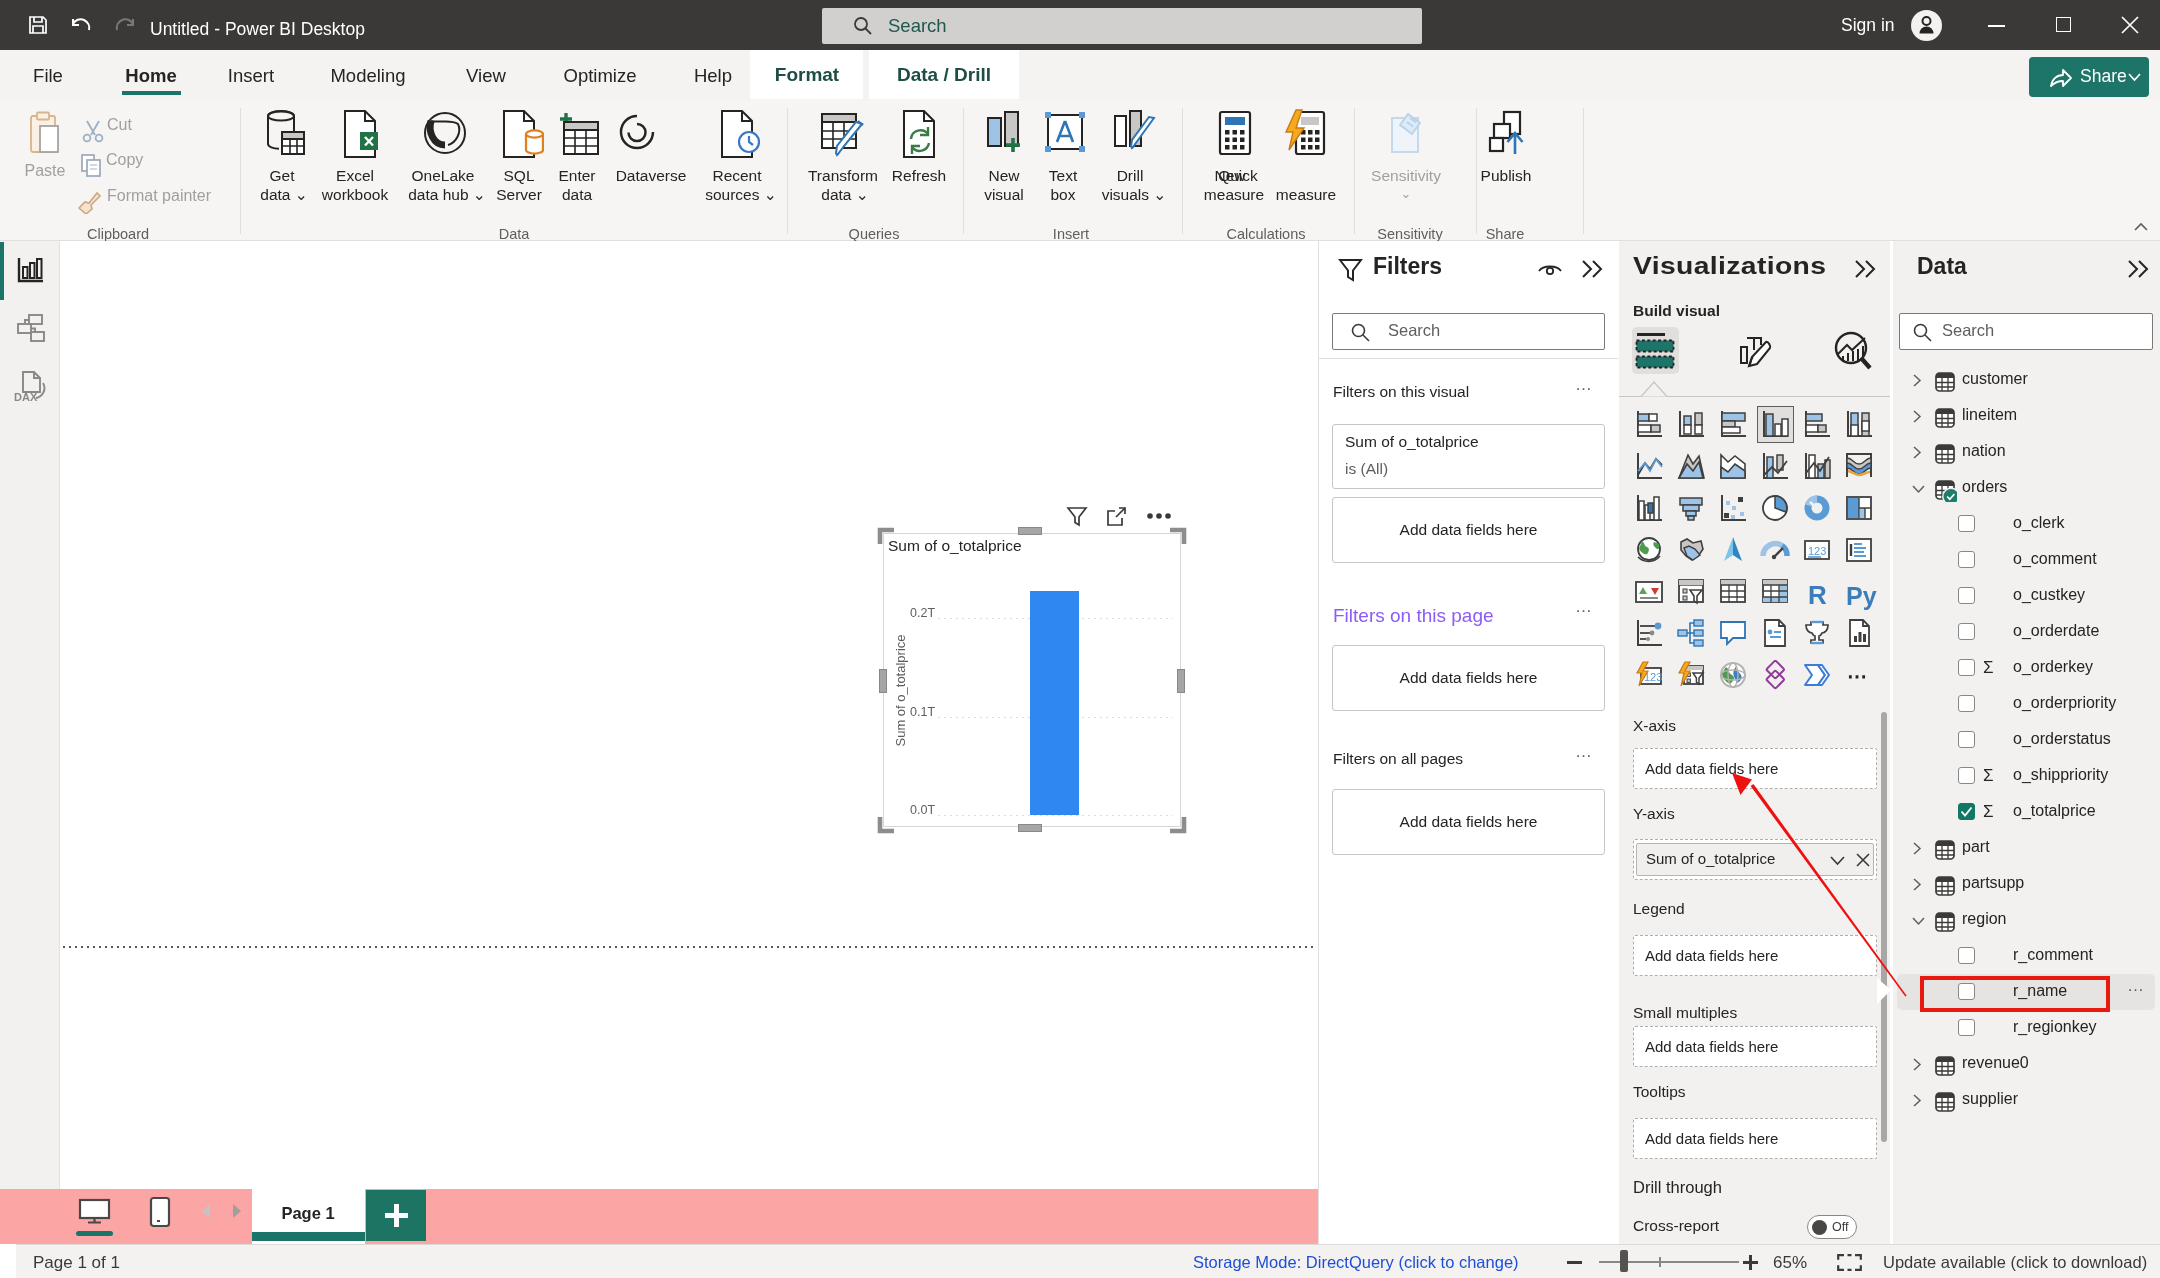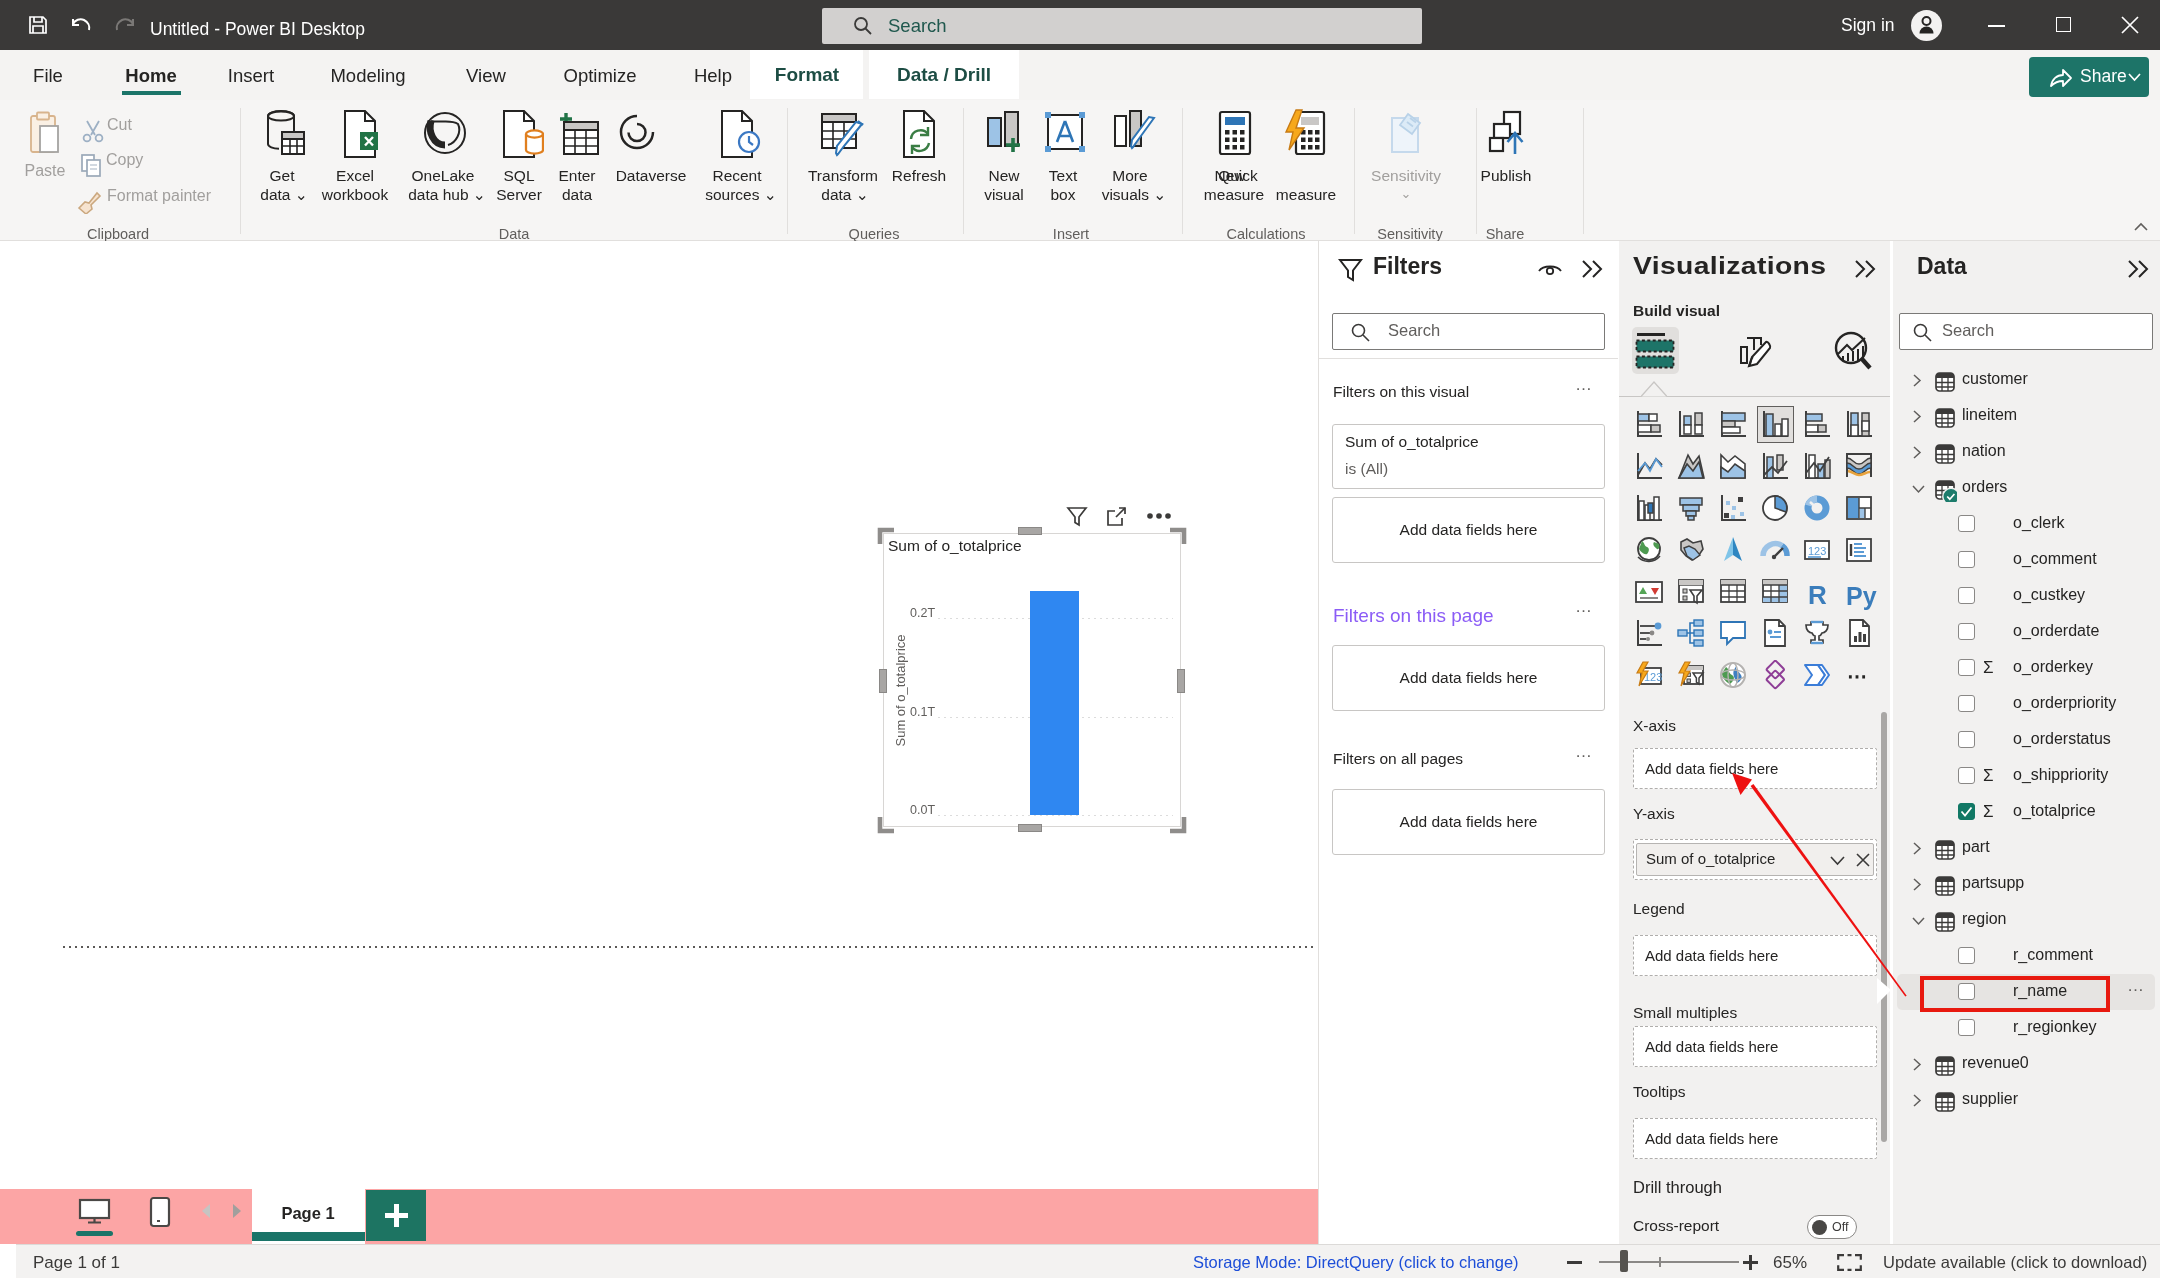--- a/index.html
+++ b/index.html
@@ -215,21 +215,21 @@
         <rect x="37" y="37" width="6" height="6" fill="#5b9bd5"></rect>
         <path d="M23 12L15 33M23 12l8 21M18 27h10" fill="none" stroke="#2e75b6" stroke-width="2.6"></path>
       </svg>
     <div class="rl1" style="left:1063px">Text</div>
       <div class="rl2" style="left:1063px">box</div>
     <svg class="a" style="left:1110px;top:8px" width="48" height="52" viewBox="0 0 48 52">
         <rect x="5" y="8" width="11" height="30" fill="#fff" stroke="#252423" stroke-width="2"></rect>
         <rect x="20" y="3" width="11" height="35" fill="#c9c7c5" stroke="#252423" stroke-width="2"></rect>
         <path d="M44 10L28 32l-5 7-1 1-1-2 1-6 17-23z" fill="#fff" stroke="#2e75b6" stroke-width="2"></path>
       </svg>
-    <div class="rl1" style="left:1130px">More</div>
+    <div class="rl1" style="left:1130px">Drill</div>
       <div class="rl2" style="left:1134px">visuals ⌄</div>
     <div class="rlab" style="left:1071px">Insert</div>
 
     <svg class="a" style="left:1212px;top:8px" width="46" height="52" viewBox="0 0 46 52">
         <rect x="8" y="4" width="30" height="42" rx="2" fill="#fff" stroke="#252423" stroke-width="2.2"></rect>
         <rect x="13" y="9" width="20" height="8" fill="#2e75b6"></rect>
         <g fill="#252423">
           <rect x="13" y="22" width="4.5" height="4.5"></rect>
           <rect x="20.5" y="22" width="4.5" height="4.5"></rect>
           <rect x="28" y="22" width="4.5" height="4.5"></rect>
@@ -277,20 +277,41 @@
         <rect x="12" y="16" width="16" height="14" fill="#fff" stroke="#252423" stroke-width="2.2"></rect>
         <rect x="8" y="30" width="13" height="13" fill="#fff" stroke="#252423" stroke-width="2.2"></rect>
         <path d="M33 46V26M25.5 34L33 25l7.5 9" fill="none" stroke="#2e75b6" stroke-width="2.6"></path>
       </svg>
     <div class="rl1" style="left:1506px">Publish</div>
     <div class="rlab" style="left:1505px">Share</div>
     <svg class="a" style="left:2134px;top:122px" width="14" height="9" viewBox="0 0 14 9">
         <path d="M1 8l6-6 6 6" fill="none" stroke="#605e5c" stroke-width="1.6"></path>
       </svg>
   </div>
+  <div id="leftrail">
+    <div class="a" style="left:0;top:1px;width:4px;height:58px;background:#1a7468"></div>
+    <svg class="a" style="left:17px;top:16px" width="27" height="27" viewBox="0 0 27 27">
+        <path d="M2 1v23h24" stroke="#252423" stroke-width="2.4" fill="none"></path>
+        <rect x="6" y="10" width="4.5" height="11" fill="none" stroke="#252423" stroke-width="2"></rect>
+        <rect x="13" y="6" width="4.5" height="15" fill="none" stroke="#252423" stroke-width="2"></rect>
+        <rect x="20" y="2" width="4.5" height="19" fill="none" stroke="#252423" stroke-width="2"></rect>
+      </svg>
+    <svg class="a" style="left:16px;top:72px" width="30" height="30" viewBox="0 0 30 30">
+        <rect x="13" y="2" width="13" height="9" fill="none" stroke="#8a8886" stroke-width="1.9"></rect>
+        <rect x="2" y="11" width="13" height="9" fill="none" stroke="#8a8886" stroke-width="1.9"></rect>
+        <rect x="15" y="19" width="13" height="9" fill="none" stroke="#8a8886" stroke-width="1.9"></rect>
+        <path d="M9 11V7h4M15 15.5h4v3.5" fill="none" stroke="#8a8886" stroke-width="1.9"></path>
+      </svg>
+    <svg class="a" style="left:14px;top:130px" width="34" height="34" viewBox="0 0 34 34">
+        <path d="M9 1h11l6 6v14H9z" fill="none" stroke="#8a8886" stroke-width="1.9"></path>
+        <path d="M20 1v6h6" fill="none" stroke="#8a8886" stroke-width="1.9"></path>
+        <path d="M29 12c4 7-1 14-7 15" fill="none" stroke="#8a8886" stroke-width="1.9"></path>
+        <text x="0" y="30" font-family="Liberation Sans" font-size="11" font-weight="700" fill="#8a8886">DAX</text>
+      </svg>
+  </div>
   <div id="canvas">
     <div class="a" style="left:2px;top:705px;width:1254px;height:2px;background-image:repeating-linear-gradient(90deg,#5a5856 0 2px,transparent 2px 6px)"></div>
 
     <svg class="a" style="left:1005px;top:265px" width="22" height="22" viewBox="0 0 22 22">
         <path d="M2 2h18l-7 9v8l-4-2.5V11z" fill="none" stroke="#3b3a39" stroke-width="1.7"></path>
       </svg>
     <svg class="a" style="left:1044px;top:265px" width="23" height="22" viewBox="0 0 23 22">
         <path d="M10 5H3v14h14v-7" fill="none" stroke="#3b3a39" stroke-width="1.7"></path>
         <path d="M11 11l9-9" stroke="#3b3a39" stroke-width="1.7"></path>
         <path d="M14 2h6v6" fill="none" stroke="#3b3a39" stroke-width="1.7"></path>

